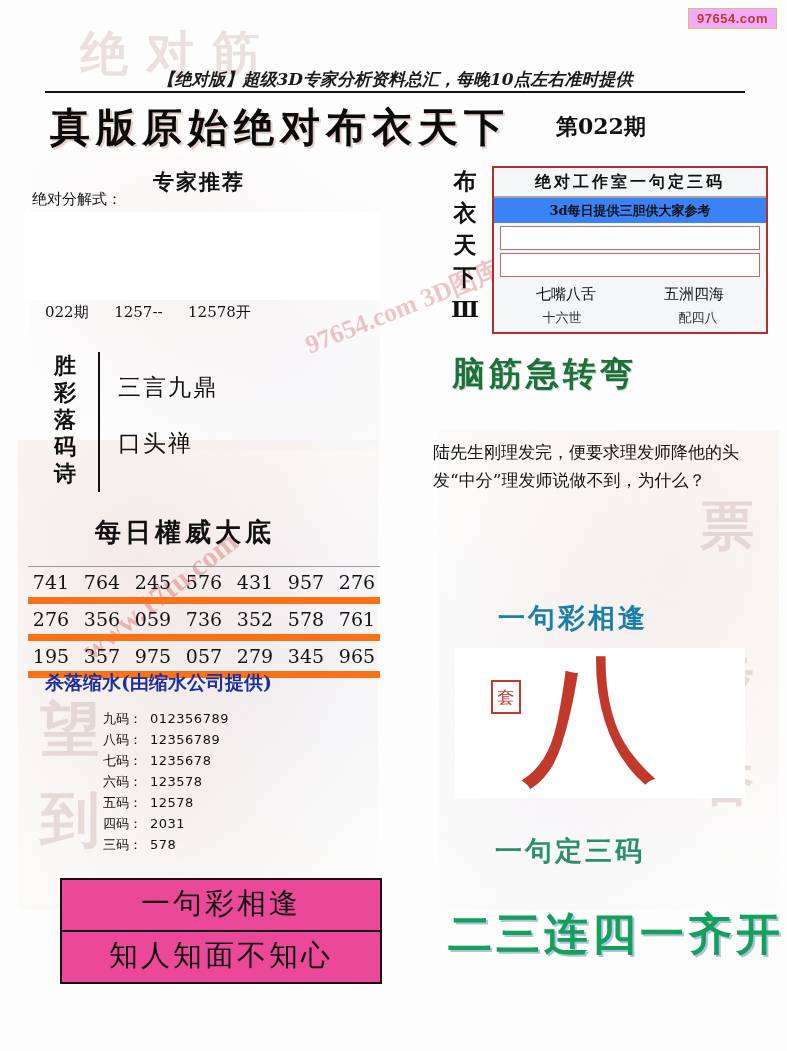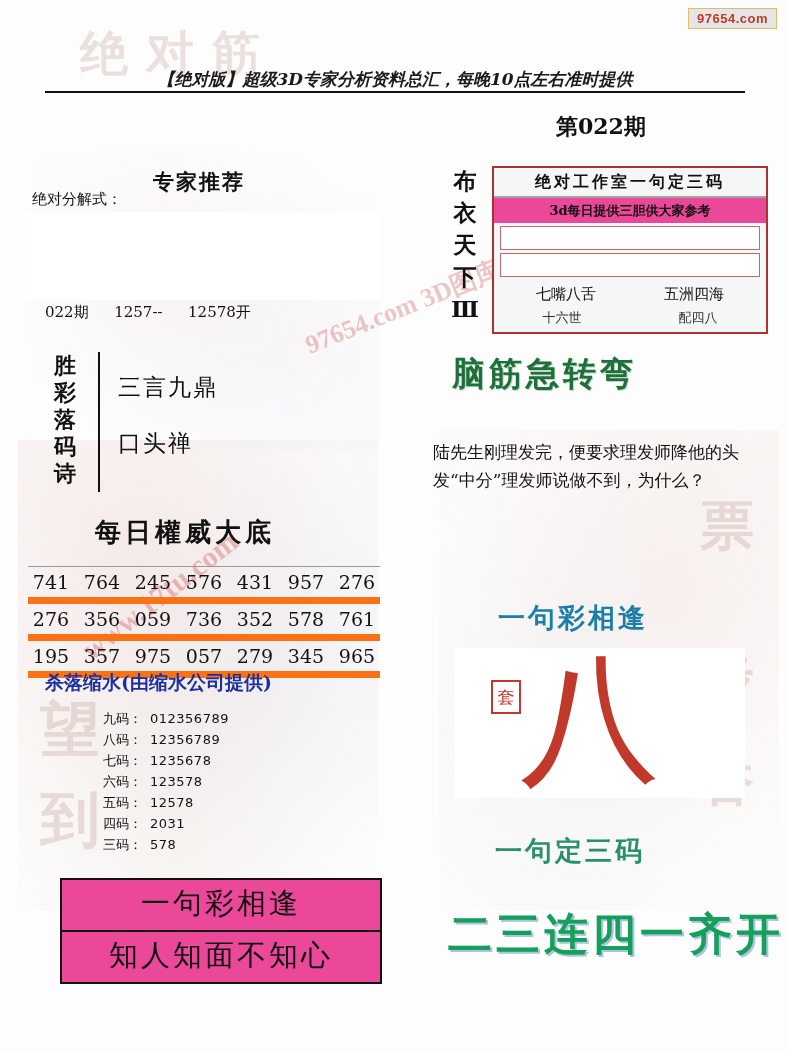--- a/index.html
+++ b/index.html
@@ -66,21 +66,21 @@
     font-family: "DejaVu Serif", serif;
     font-weight: bold;
     color: rgba(195,160,155,0.33);
   }
 
   
   .site-badge {
     position: absolute;
     right: 10px; top: 8px;
     border: 1px solid #e3b96b;
-    background: #e5e5e5;
+    background: #f0abfc;
     color: #c0392b;
     font-size: 13px;
     font-weight: bold;
     padding: 2px 8px;
     letter-spacing: 0.5px;
   }
 
   
   .top-line {
     position: absolute;
@@ -275,21 +275,21 @@
     padding: 4px 0 3px;
     border-bottom: 2px solid #a3a3a3;
   }
   .studio-sub {
     text-align: center;
     font-family: "DejaVu Serif", serif;
     font-weight: bold;
     font-size: 13px;
     color: #111;
     padding: 4px 0 3px;
-    background: #ec4899;
+    background: #3b82f6;
   }
   .studio-slot {
     height: 22px;
     margin: 3px 6px;
     background: #ffffff;
     border: 1px solid #c26a6a;
   }
   .studio-row2 {
     display: flex;
     justify-content: space-around;
@@ -396,20 +396,21 @@
   <div class="ghost-char" style="left:700px; top:490px; font-size:54px;">票</div>
   <div class="ghost-char" style="left:700px; top:640px; font-size:54px;">步</div>
   <div class="ghost-char" style="left:700px; top:745px; font-size:54px;">香</div>
 
   <div class="wm-diag" style="left:75px; top:640px; font-size:30px; transform:rotate(-38deg); transform-origin:left top;">www.17tu.com</div>
   <div class="wm-diag" style="left:300px; top:330px; font-size:26px; transform:rotate(-22deg); transform-origin:left top; color:rgba(200,70,70,0.30);">97654.com 3D图库</div>
 
   <div class="site-badge">97654.com</div>
 
   <div class="top-line">【绝对版】超级3D专家分析资料总汇，每晚10点左右准时提供</div>
+  <div class="main-title">真版原始绝对布衣天下</div>
   <div class="issue-no">第022期</div>
 
   <div class="expert-title">专家推荐</div>
   <div class="decomp-label">绝对分解式：</div>
   <div class="white-box-1"></div>
 
   <div class="issue-row">
     <span>022期</span>
     <span class="gap"></span>
     <span>1257--</span>

